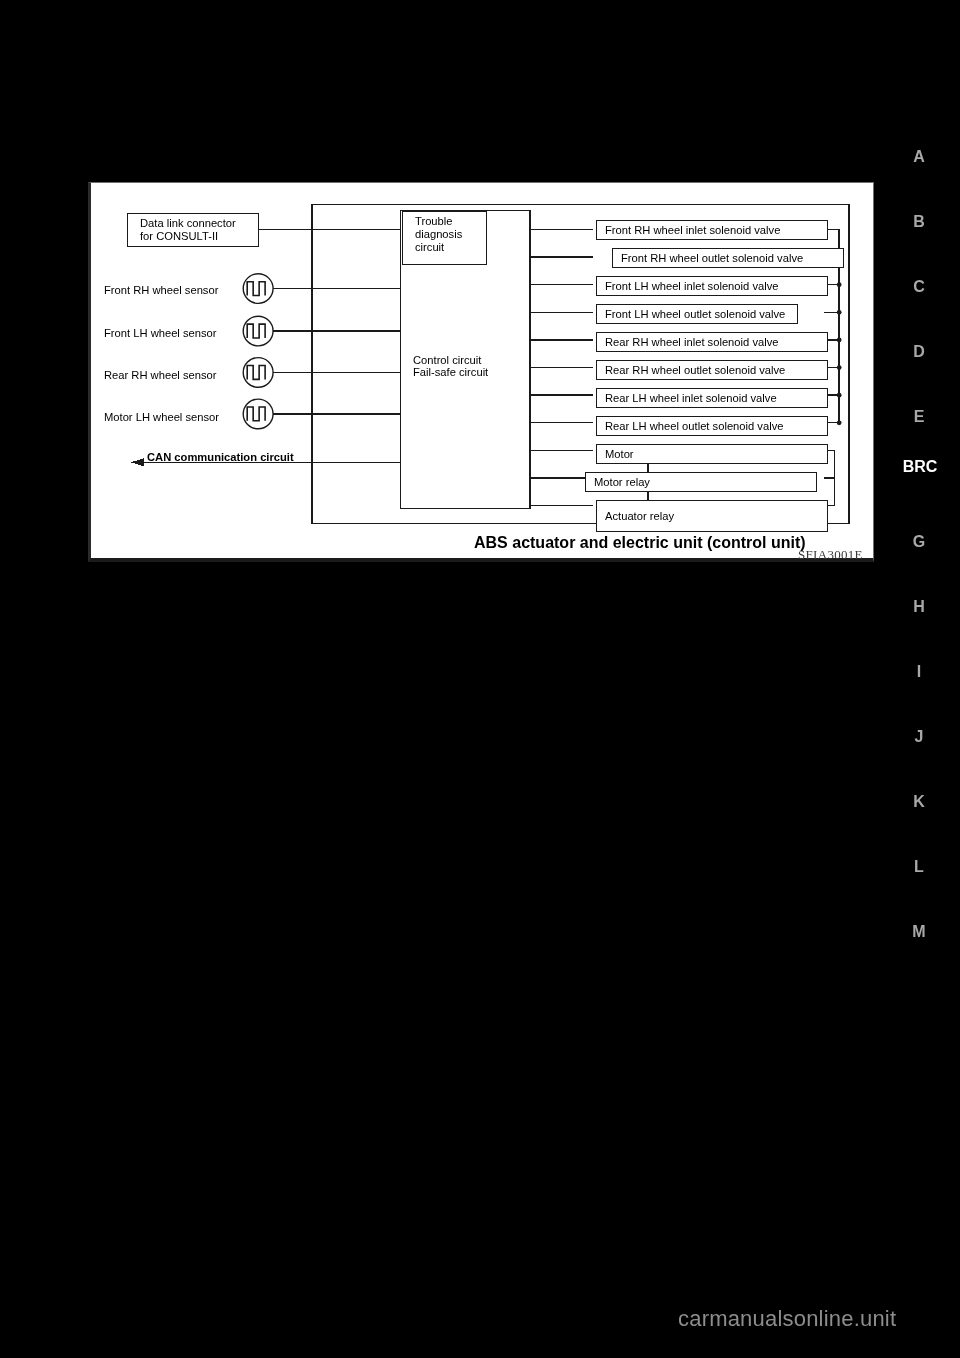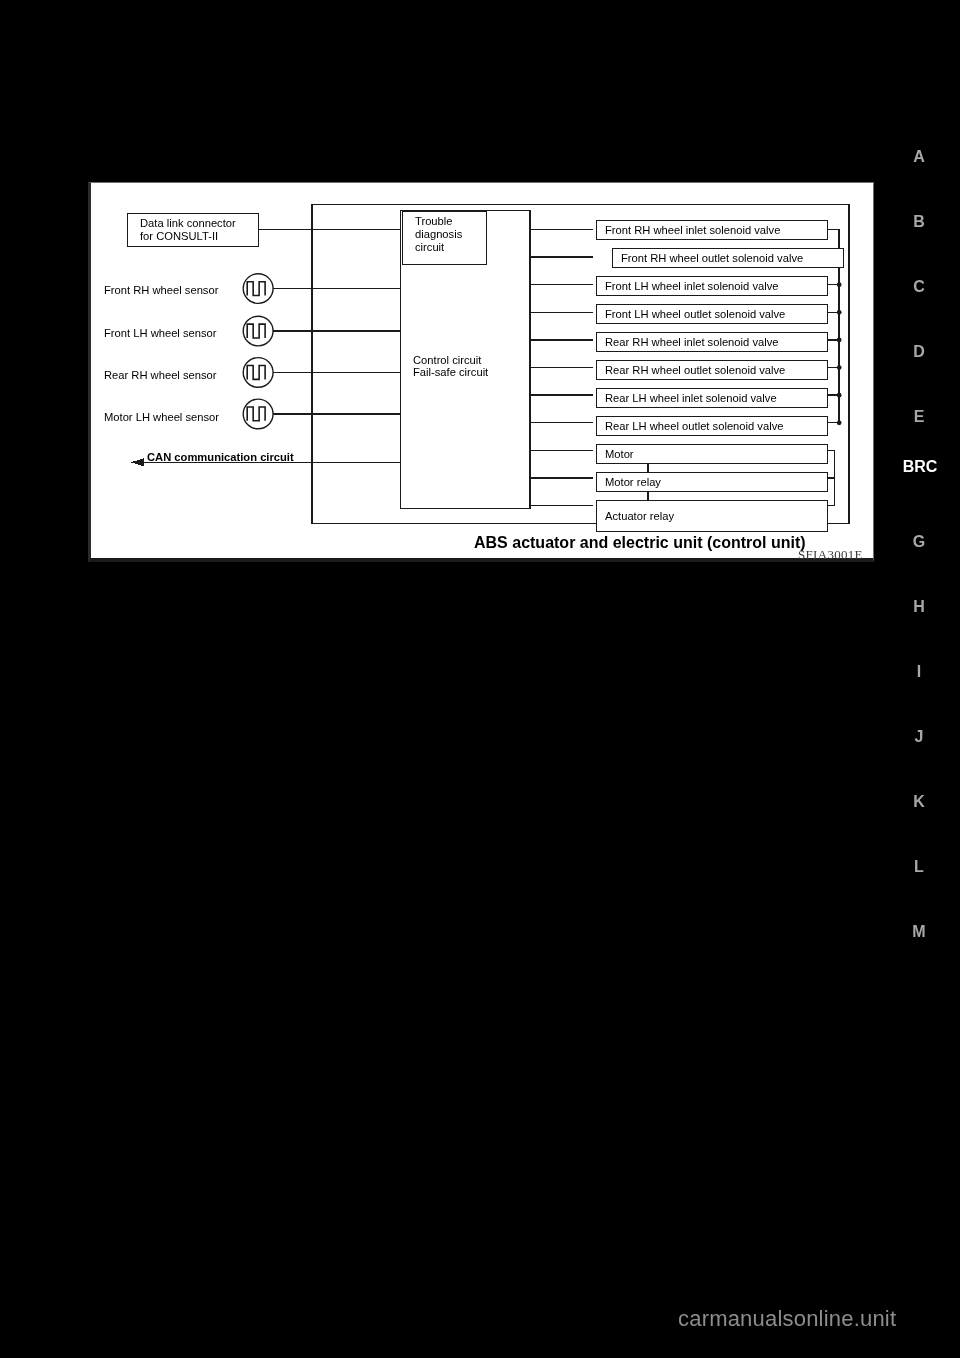--- a/index.html
+++ b/index.html
@@ -254,39 +254,39 @@
 
     <div class="nbox pad-l" style="left:505px; top:37px; width:232px; height:20px;">
       <span>Front RH wheel inlet solenoid valve</span>
     </div>
     <div class="nbox pad-l" style="left:505px; top:65px; width:232px; height:20px;margin-left:16px;">
       <span>Front RH wheel outlet solenoid valve</span>
     </div>
     <div class="nbox pad-l" style="left:505px; top:93px; width:232px; height:20px;">
       <span>Front LH wheel inlet solenoid valve</span>
     </div>
-    <div class="nbox pad-l" style="left:505px; top:121px; width:232px; height:20px;text-align:center;">
+    <div class="nbox pad-l" style="left:505px; top:121px; width:202px; height:20px;text-align:center;">
       <span>Front LH wheel outlet solenoid valve</span>
     </div>
     <div class="nbox pad-l" style="left:505px; top:149px; width:232px; height:20px;">
       <span>Rear RH wheel inlet solenoid valve</span>
     </div>
     <div class="nbox pad-l" style="left:505px; top:177px; width:232px; height:20px;">
       <span>Rear RH wheel outlet solenoid valve</span>
     </div>
     <div class="nbox pad-l" style="left:505px; top:205px; width:232px; height:20px;">
       <span>Rear LH wheel inlet solenoid valve</span>
     </div>
     <div class="nbox pad-l" style="left:505px; top:233px; width:232px; height:20px;">
       <span>Rear LH wheel outlet solenoid valve</span>
     </div>
     <div class="nbox pad-l" style="left:505px; top:261px; width:232px; height:20px;">
       <span>Motor</span>
     </div>
-    <div class="nbox pad-l" style="left:505px; top:289px; width:232px; height:20px;">
+    <div class="nbox pad-l" style="left:494px; top:289px; width:232px; height:20px;">
       <span>Motor relay</span>
     </div>
     <div class="nbox pad-l" style="left:505px; top:317px; width:232px; height:32px;">
       <span>Actuator relay</span>
     </div>
 
     <div class="fig-caption" style="left:383px; top:351px;">ABS actuator and electric unit (control unit)</div>
 
     <div class="fig-code" style="left:707px; top:364px;">SFIA3001E</div>
   </div>

